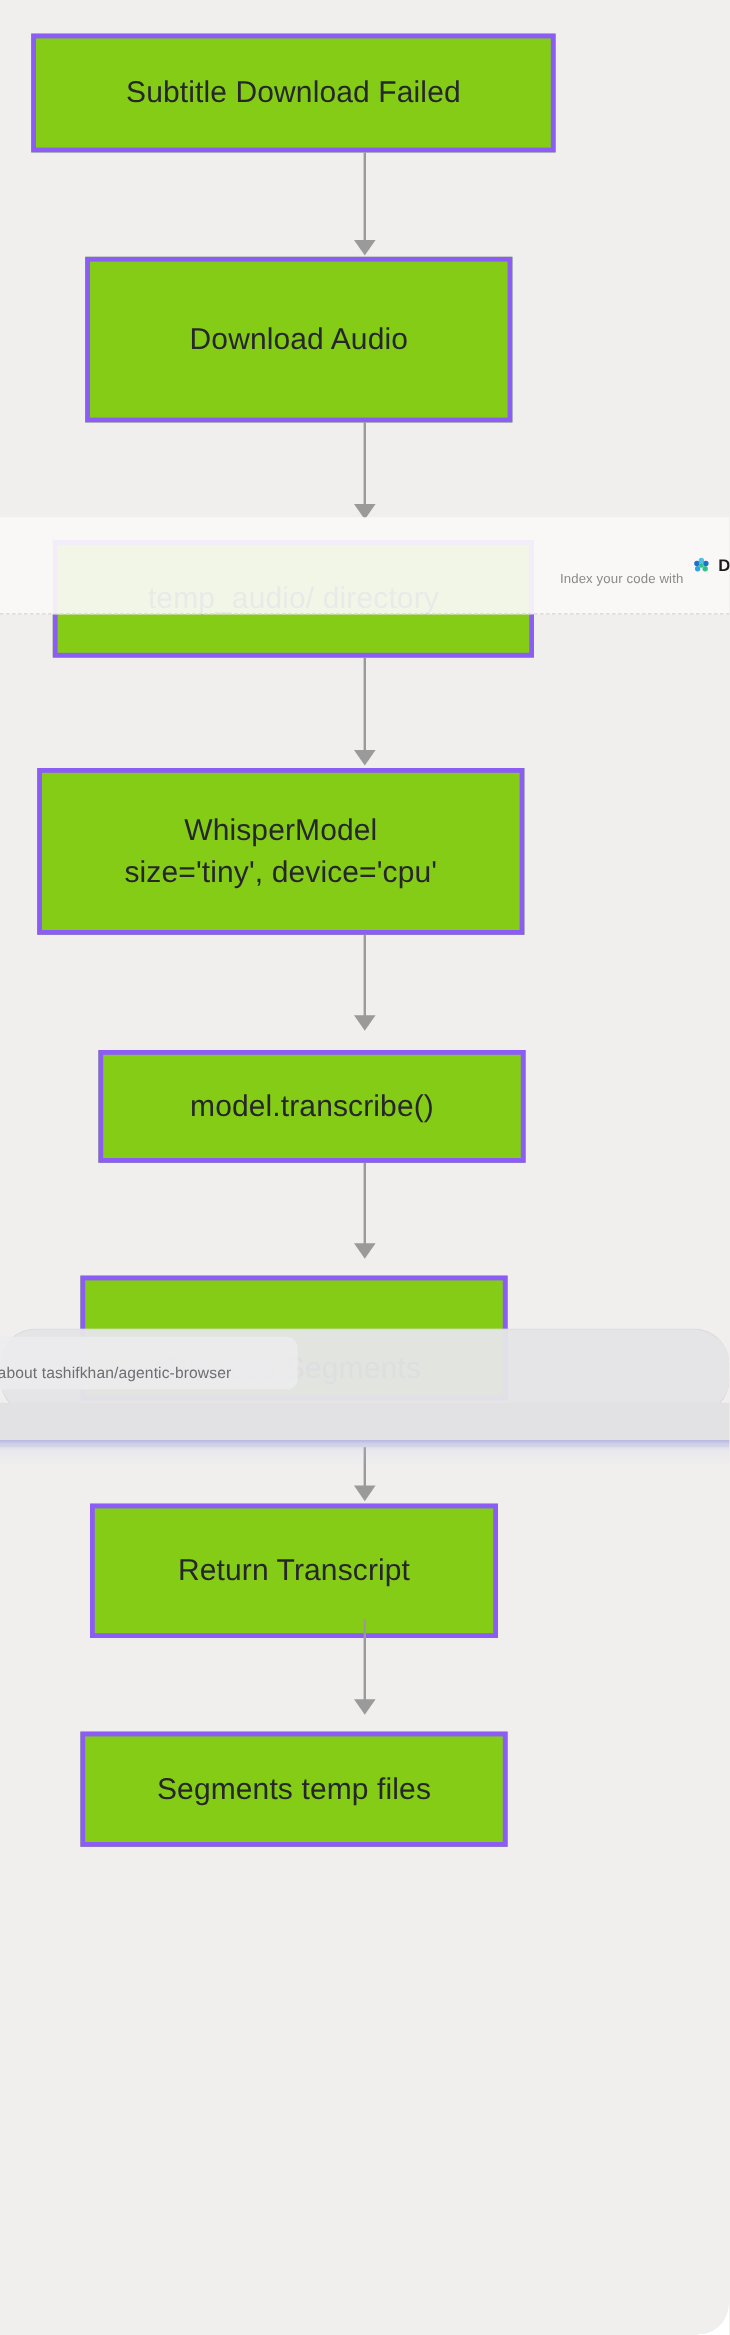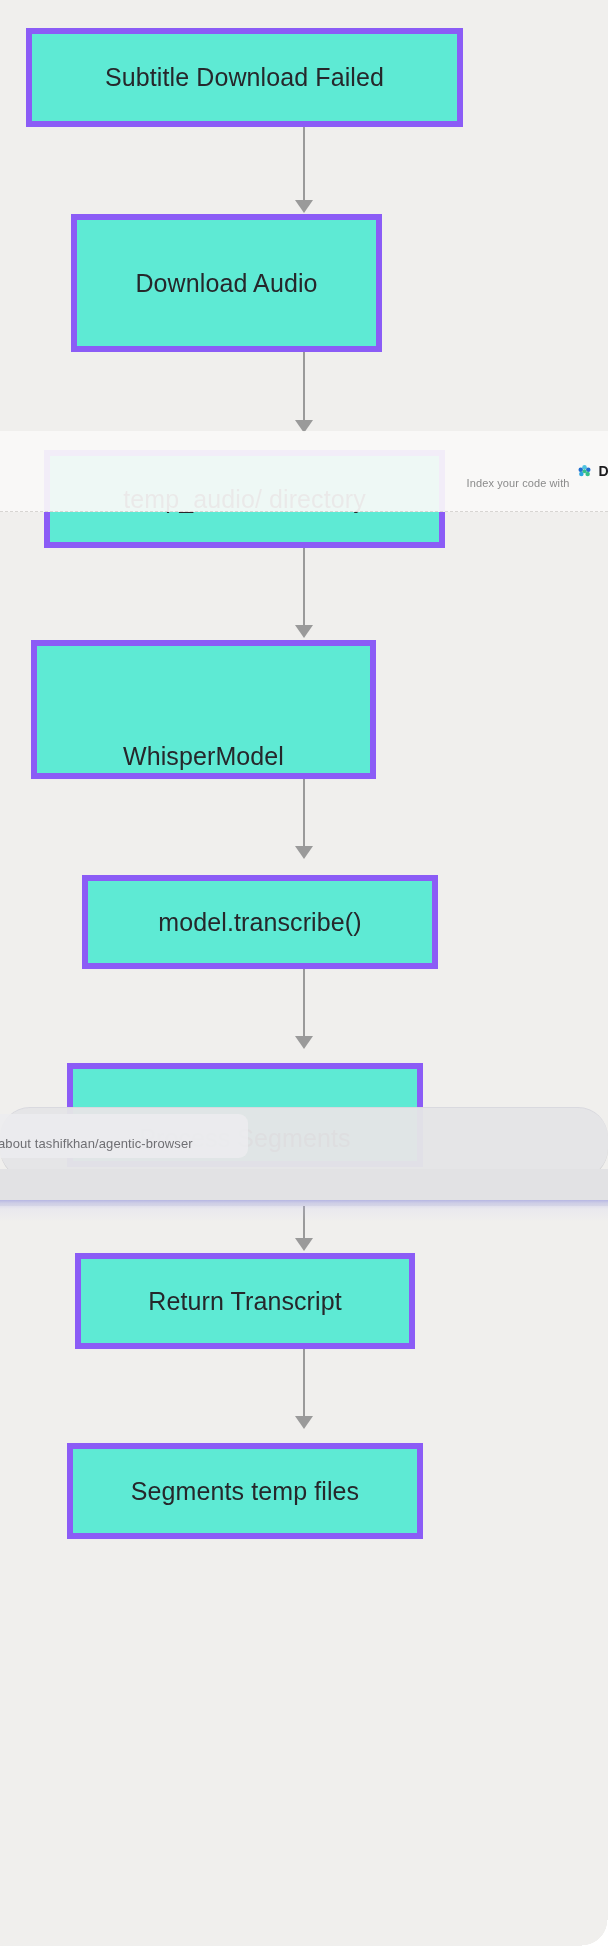--- a/index.html
+++ b/index.html
@@ -5,21 +5,21 @@
   html,body{margin:0;padding:0;}
   body{
     width:608px;height:1946px;position:relative;overflow:hidden;
     background:#f0efed;
     font-family:"Liberation Sans","DejaVu Sans",sans-serif;
     -webkit-font-smoothing:antialiased;
   }
   
   #diagram{position:absolute;inset:0;width:608px;height:1946px;}
   .node{
-    position:absolute;background:#5eead4;border:6px solid #8b5cf6;
+    position:absolute;background:#84cc16;border:4px solid #8b5cf6;
     box-sizing:border-box;display:flex;flex-direction:column;
     align-items:center;justify-content:center;
     color:#26272b;font-size:25px;line-height:1.38;letter-spacing:.1px;
     text-align:center;white-space:nowrap;
   }
   .node .ln{display:block;}
   
   .edge{position:absolute;left:50%;transform:translateX(-50%);width:2px;background:#9a9a9a;}
   .head{position:absolute;left:50%;transform:translateX(-50%);
         width:0;height:0;border-left:9px solid transparent;border-right:9px solid transparent;
@@ -76,51 +76,52 @@
 <body>
 
 <div id="diagram">
 
   <div class="node" style="left:26px;top:28px;width:437px;height:99px;">
     <span class="ln">Subtitle Download Failed</span>
   </div>
   <div class="edge" style="top:127px;height:75px;"></div>
   <div class="head" style="top:200px;"></div>
 
-  <div class="node" style="left:71px;top:214px;width:311px;height:138px;">
+  <div class="node" style="left:71px;top:214px;width:356px;height:138px;">
     <span class="ln">Download Audio</span>
   </div>
   <div class="edge" style="top:352px;height:70px;"></div>
   <div class="head" style="top:420px;"></div>
 
   <div class="node" style="left:44px;top:450px;width:401px;height:98px;">
     <span class="ln">temp_audio/ directory</span>
   </div>
   <div class="edge" style="top:548px;height:80px;"></div>
   <div class="head" style="top:625px;"></div>
 
-  <div class="node" style="left:31px;top:640px;width:345px;height:139px;justify-content:flex-end;">
+  <div class="node" style="left:31px;top:640px;width:406px;height:139px;">
     <span class="ln">WhisperModel</span>
+    <span class="ln">size='tiny', device='cpu'</span>
   </div>
   <div class="edge" style="top:779px;height:68px;"></div>
   <div class="head" style="top:846px;"></div>
 
   <div class="node" style="left:82px;top:875px;width:356px;height:94px;">
     <span class="ln">model.transcribe()</span>
   </div>
   <div class="edge" style="top:969px;height:68px;"></div>
   <div class="head" style="top:1036px;"></div>
 
   <div class="node" style="left:67px;top:1063px;width:356px;height:104px;justify-content:flex-end;padding-bottom:6px;">
     <span class="ln">Process Segments</span>
   </div>
   <div class="edge" style="top:1196px;height:50px;"></div>
   <div class="head" style="top:1238px;"></div>
 
-  <div class="node" style="left:75px;top:1253px;width:340px;height:96px;">
+  <div class="node" style="left:75px;top:1253px;width:340px;height:112px;">
     <span class="ln">Return Transcript</span>
   </div>
   <div class="edge" style="top:1349px;height:68px;"></div>
   <div class="head" style="top:1416px;"></div>
 
   <div class="node" style="left:67px;top:1443px;width:356px;height:96px;">
     <span class="ln">Segments temp files</span>
   </div>
 </div>
 

